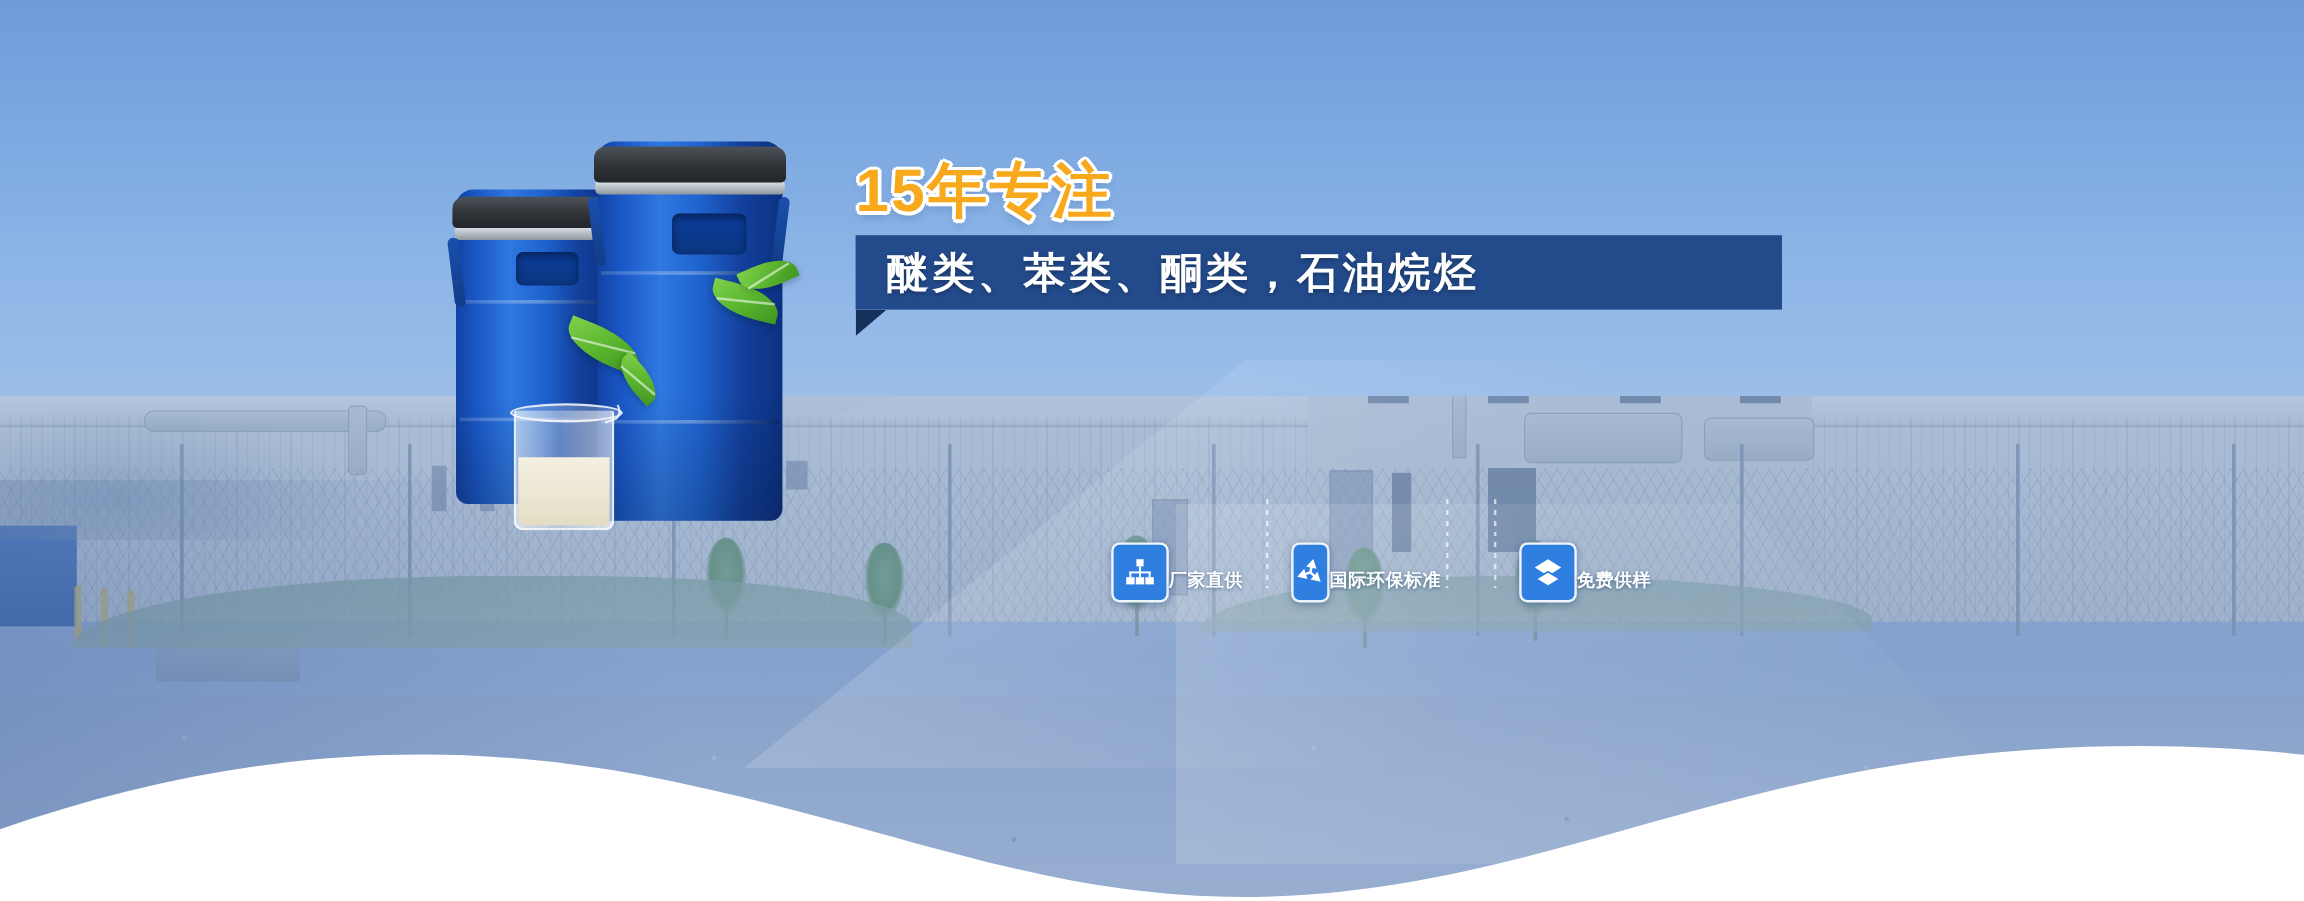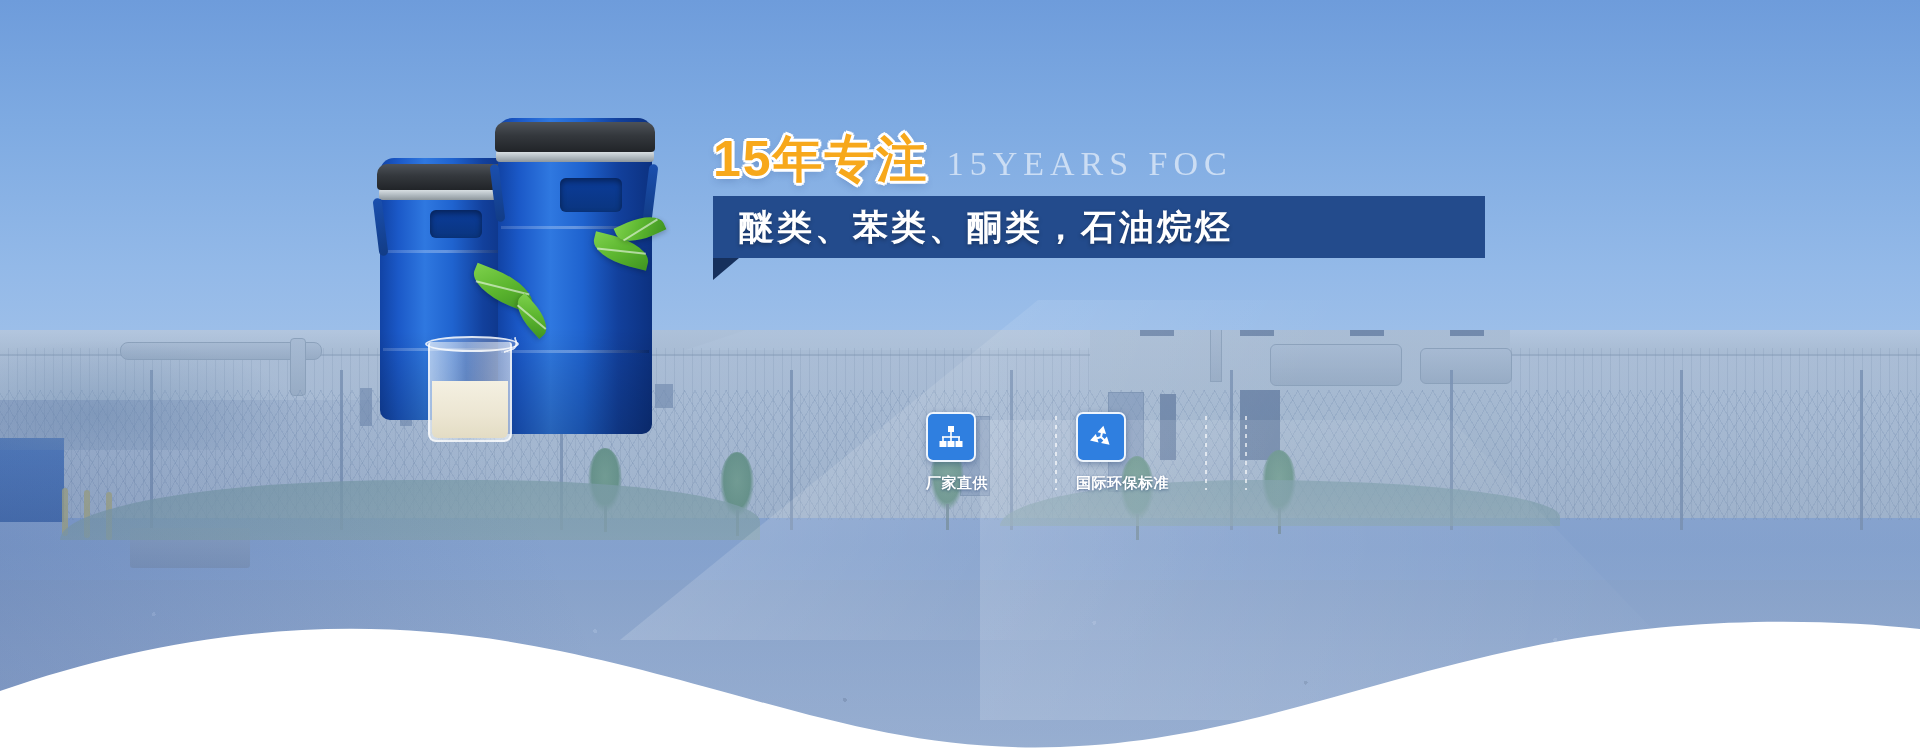--- a/index.html
+++ b/index.html
@@ -261,22 +261,23 @@
     text-shadow:0 1px 3px rgba(20,50,110,.45);
   }
   .subHi{color:#F2D94E;font-weight:bold;}
 
   
   .features{
     position:absolute;left:926px;top:412px;width:600px;height:88px;
     display:flex;align-items:flex-start;
   }
   .feat{
-    width:110px;display:flex;flex-direction:column;align-items:flex-start;
+    width:110px;display:flex;flex-direction:row;align-items:center;
     position:relative;
+    margin-top:40px;
   }
   .featSep{
     width:40px;height:74px;margin-top:4px;
     background:repeating-linear-gradient(180deg,rgba(255,255,255,.65) 0 4px,rgba(255,255,255,0) 4px 9px);
     background-size:2px 100%;background-repeat:no-repeat;background-position:center top;
   }
   .featIcon{
     width:46px;height:46px;border-radius:7px;
     background:#2f7fe0;border:2px solid rgba(255,255,255,.92);
     display:flex;align-items:center;justify-content:center;
@@ -418,21 +419,20 @@
       <div class="beakerLiquid"></div>
       <div class="beakerRim"></div>
       <div class="beakerSpout"></div>
     </div>
   </div>
 
   <div class="copy">
 
     <div class="hl">
       <div class="hlCn">15年专注</div>
-      <div class="hlEn">15YEARS  FOC</div>
     </div>
 
     <div class="ribbonWrap">
       <div class="ribbon">
         <div class="ribbonText">醚类、苯类、酮类，石油烷烃</div>
       </div>
       <div class="ribbonTail"></div>
     </div>
 
   </div>
@@ -467,20 +467,30 @@
         </svg>
       </div>
       <div class="featLabel">国际环保标准</div>
     </div>
 
     <div class="featSep"></div>
 
 
     <div class="featSep"></div>
 
+    <div class="feat">
+      <div class="featIcon">
+        <svg width="28" height="28" viewBox="0 0 28 28" aria-hidden="true">
+          <path d="M14 3 L25 10 L14 17 L3 10 Z" fill="#fff"></path>
+          <path d="M14 13.5 L24 19.5 L14 25.5 L4 19.5 Z" fill="#fff"></path>
+          <path d="M14 13.5 L24 19.5 L14 25.5 L4 19.5 Z" fill="none" stroke="#2f7fe0" stroke-width="1.4"></path>
+        </svg>
+      </div>
+      <div class="featLabel">免费供样</div>
+    </div>
   </div>
 
   <svg class="wave" viewBox="0 0 1920 250" preserveAspectRatio="none">
     <path d="M0,190 C180,128 360,108 560,150 C760,192 880,252 1060,246
              C1240,240 1380,172 1560,140 C1700,115 1830,118 1920,128
              L1920,250 L0,250 Z" fill="#ffffff"></path>
   </svg>
 
 </div>
 

